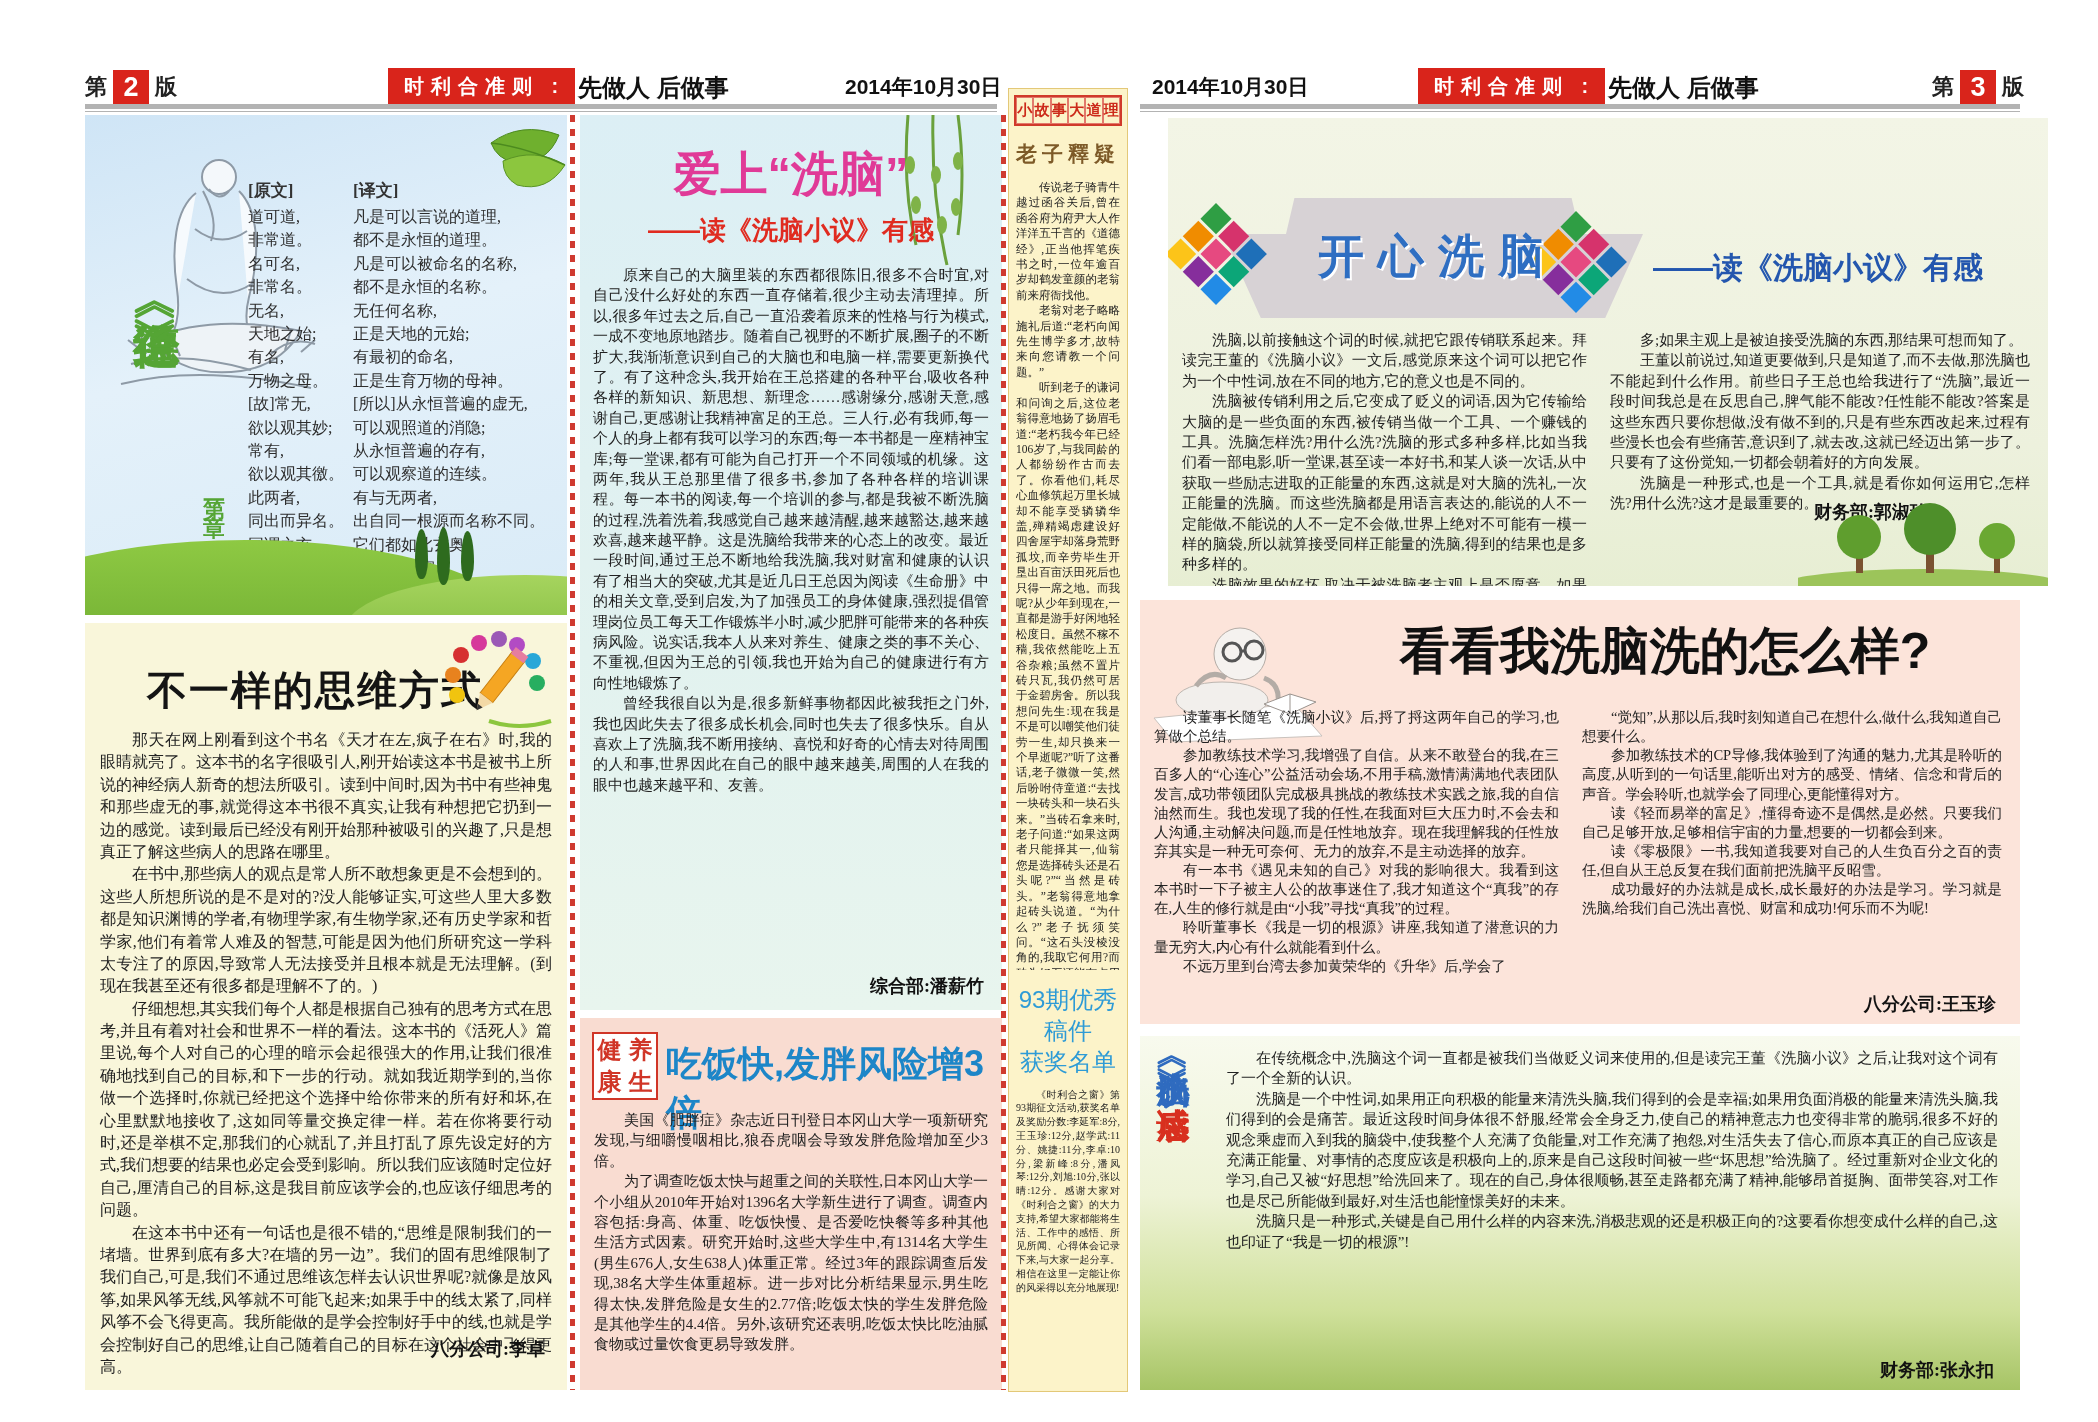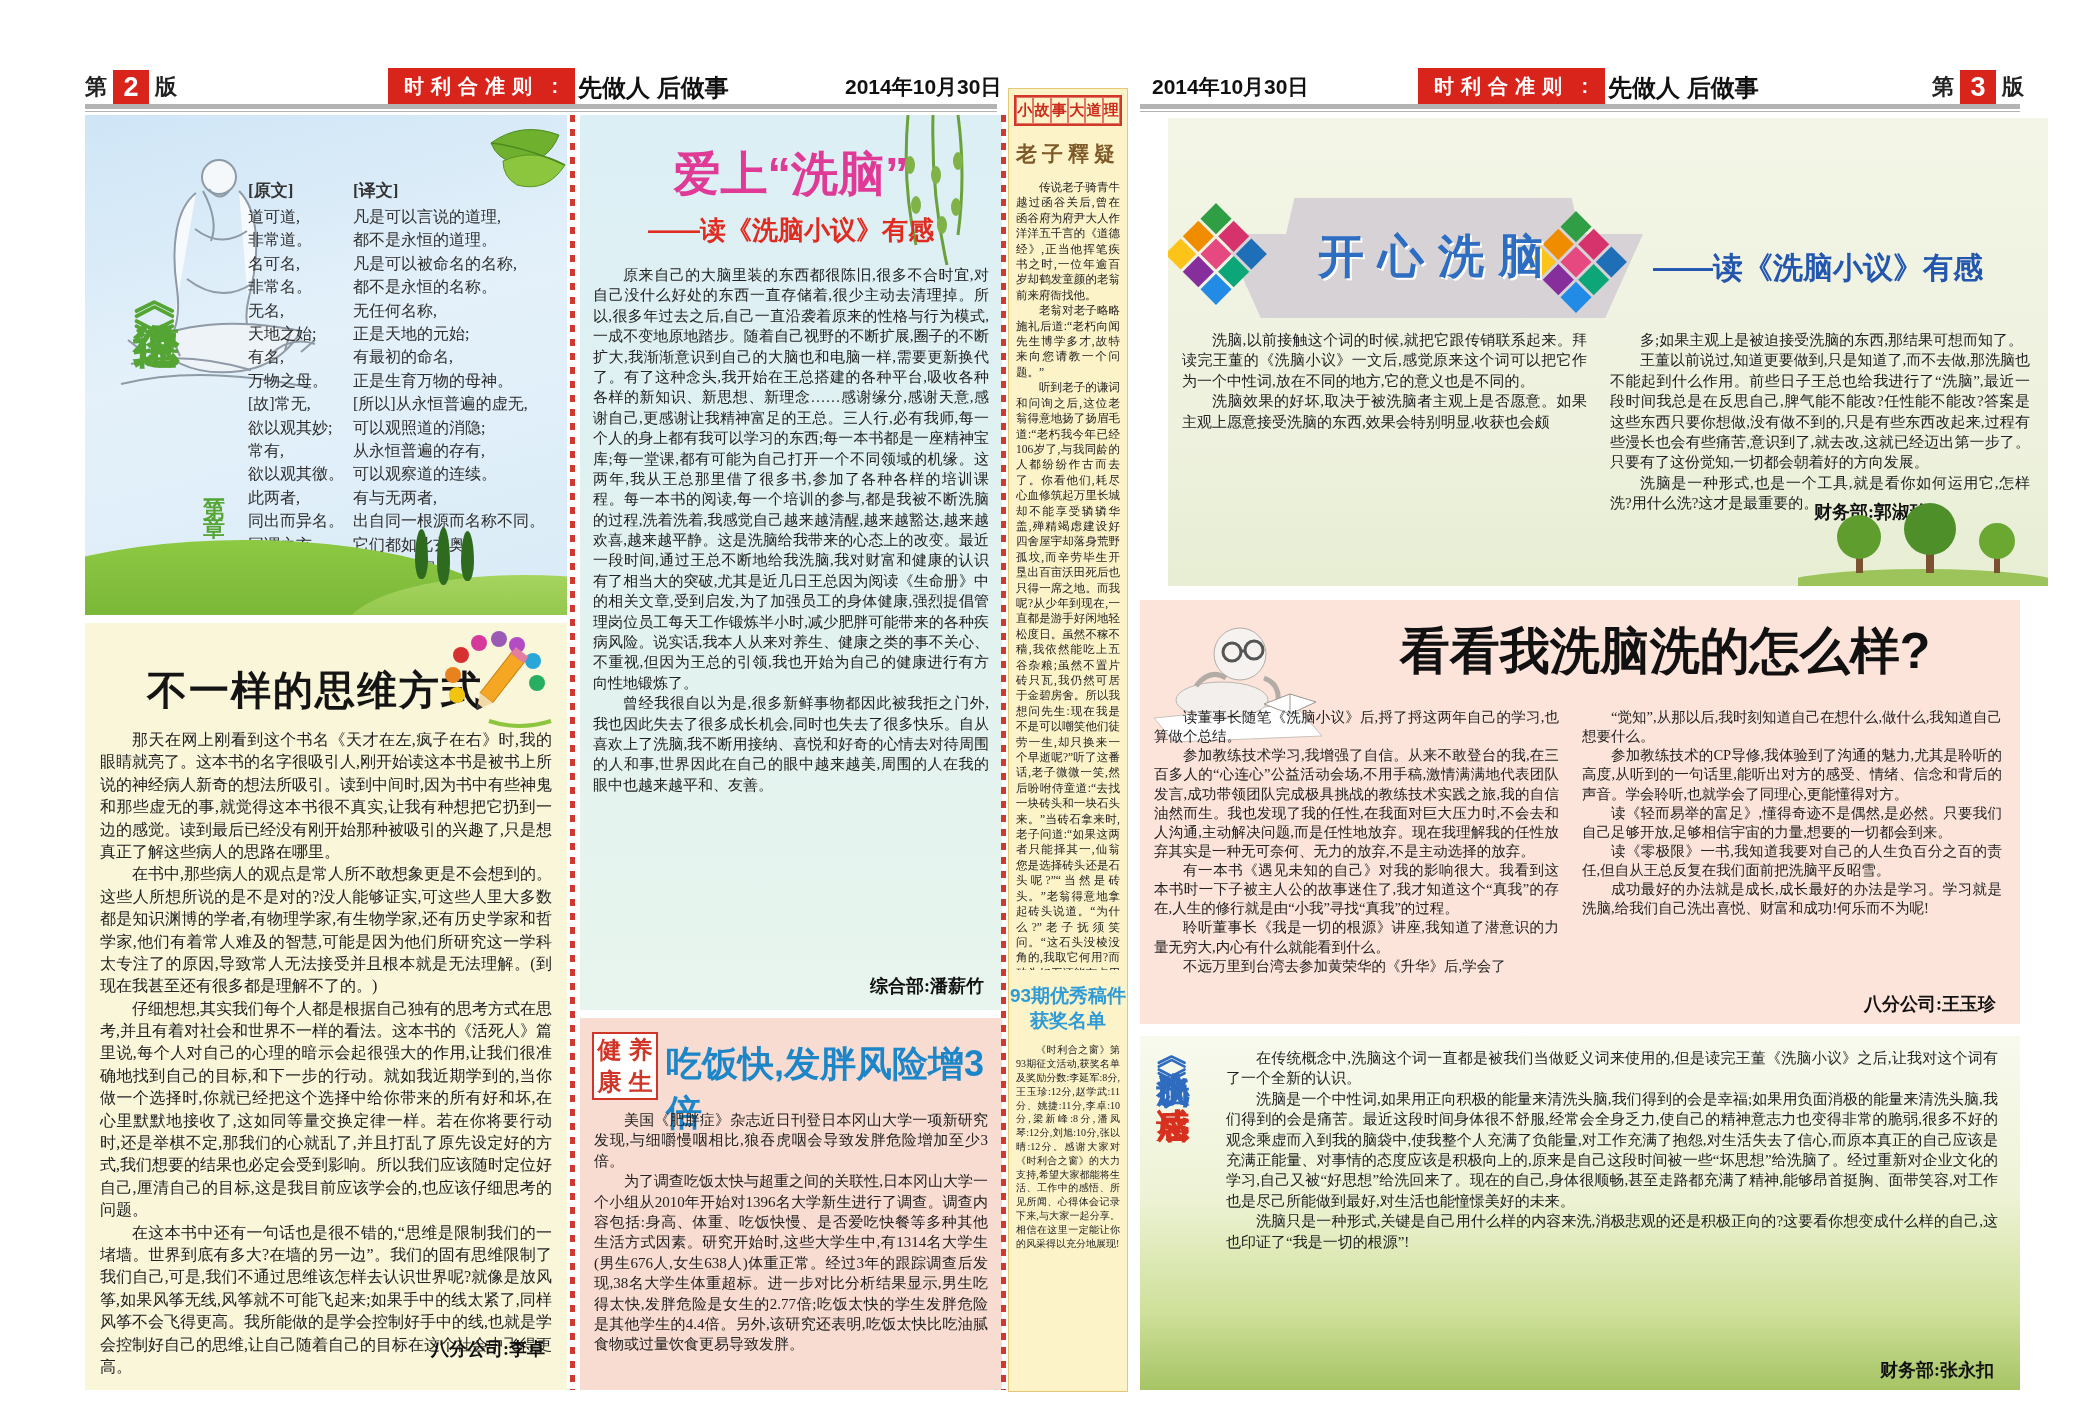--- a/index.html
+++ b/index.html
@@ -47,21 +47,21 @@
   .lovesub{font-family:"Liberation Sans",sans-serif;font-weight:700;font-size:26px;color:#e02b20;text-align:center;}
   
   .eatlabel{display:grid;grid-template-columns:1fr 1fr;width:62px;height:64px;border:2px solid #d03527;background:#fff;
             color:#d03527;font-weight:800;font-size:24px;text-align:center;line-height:32px;font-family:"Liberation Sans",sans-serif;}
   .eattitle{font-family:"Liberation Sans",sans-serif;font-weight:800;font-size:36px;color:#1d86c8;}
   
   .striptitle{display:grid;grid-template-columns:repeat(6,1fr);border:2px solid #d0392a;}
   .striptitle span{border:1px solid #e2796b;color:#cc2a1a;font-weight:800;font-size:15px;text-align:center;padding:3px 0;font-family:"Liberation Sans",sans-serif;}
   .stripsub{color:#7d5a28;font-weight:700;font-size:21px;letter-spacing:5px;text-align:center;}
   .stripbody .para{font-size:11.5px;line-height:1.34;}
-  .awardtitle{color:#2e9bd6;font-weight:700;font-size:19px;text-align:center;line-height:1.3;font-family:"Liberation Sans",sans-serif;}
+  .awardtitle{color:#2e9bd6;font-weight:400;font-size:24px;text-align:center;line-height:1.3;font-family:"Liberation Sans",sans-serif;}
   .awardbody .para{font-size:10px;line-height:1.38;}
   
   .banner{background:#d7d2d5;clip-path:polygon(17% 0,83% 0,85% 30%,100% 30%,91% 100%,9% 100%,0 30%,15% 30%);}
   .happytitle{font-family:"Liberation Sans",sans-serif;font-weight:800;font-size:46px;color:#2e6ec2;letter-spacing:14px;text-align:center;text-shadow:2px 2px 0 #ffffff;}
   .happysub{font-family:"Liberation Sans",sans-serif;font-weight:800;font-size:30px;color:#2356ae;}
   .mosaic{display:grid;grid-template-columns:repeat(3,1fr);gap:3px;width:72px;height:72px;transform:rotate(45deg);}
   .mosaic i{display:block;}
   .mosaic i:nth-child(1){background:#2f9e44}.mosaic i:nth-child(2){background:#d6336c}.mosaic i:nth-child(3){background:#1e6fb8}
   .mosaic i:nth-child(4){background:#f08c00}.mosaic i:nth-child(5){background:#e64980}.mosaic i:nth-child(6){background:#0ca678}
   .mosaic i:nth-child(7){background:#fcc419}.mosaic i:nth-child(8){background:#862e9c}.mosaic i:nth-child(9){background:#228be6}
@@ -284,20 +284,21 @@
         <i></i>
         <i></i>
         <i></i>
         <i></i>
         <i></i>
     </div>
     <div class="abs happytitle" style="left:90px;top:108px;width:360px;">开心洗脑</div>
     <div class="abs happysub" style="left:485px;top:130px;">——读《洗脑小议》有感</div>
     <div class="abs body15" style="left:14px;top:212px;width:405px;">
         <p class="para">洗脑,以前接触这个词的时候,就把它跟传销联系起来。拜读完王董的《洗脑小议》一文后,感觉原来这个词可以把它作为一个中性词,放在不同的地方,它的意义也是不同的。</p>
+        <p class="para">洗脑被传销利用之后,它变成了贬义的词语,因为它传输给大脑的是一些负面的东西,被传销当做一个工具、一个赚钱的工具。洗脑怎样洗?用什么洗?洗脑的形式多种多样,比如当我们看一部电影,听一堂课,甚至读一本好书,和某人谈一次话,从中获取一些励志进取的正能量的东西,这就是对大脑的洗礼,一次正能量的洗脑。而这些洗脑都是用语言表达的,能说的人不一定能做,不能说的人不一定不会做,世界上绝对不可能有一模一样的脑袋,所以就算接受同样正能量的洗脑,得到的结果也是多种多样的。</p>
         <p class="para">洗脑效果的好坏,取决于被洗脑者主观上是否愿意。如果主观上愿意接受洗脑的东西,效果会特别明显,收获也会颇</p>
       </div>
     <div class="abs body15" style="left:442px;top:212px;width:420px;">
         <p class="para">多;如果主观上是被迫接受洗脑的东西,那结果可想而知了。</p>
         <p class="para">王董以前说过,知道更要做到,只是知道了,而不去做,那洗脑也不能起到什么作用。前些日子王总也给我进行了“洗脑”,最近一段时间我总是在反思自己,脾气能不能改?任性能不能改?答案是这些东西只要你想做,没有做不到的,只是有些东西改起来,过程有些漫长也会有些痛苦,意识到了,就去改,这就已经迈出第一步了。只要有了这份觉知,一切都会朝着好的方向发展。</p>
         <p class="para">洗脑是一种形式,也是一个工具,就是看你如何运用它,怎样洗?用什么洗?这才是最重要的。</p>
       </div>
     <div class="abs sig" style="right:120px;bottom:62px;">财务部:郭淑玲</div>
     <svg class="abs" style="right:0;bottom:0;" width="250" height="85" viewBox="0 0 250 85">
       <ellipse cx="125" cy="84" rx="140" ry="16" fill="#9cc45a"></ellipse>

